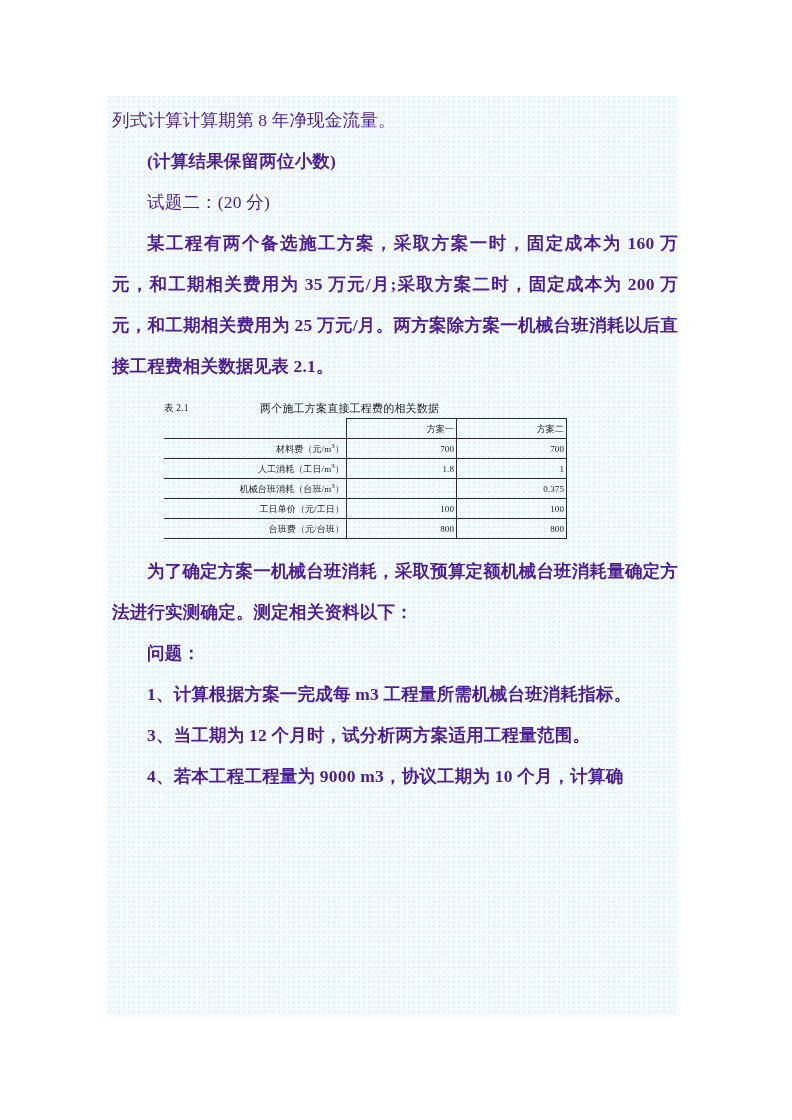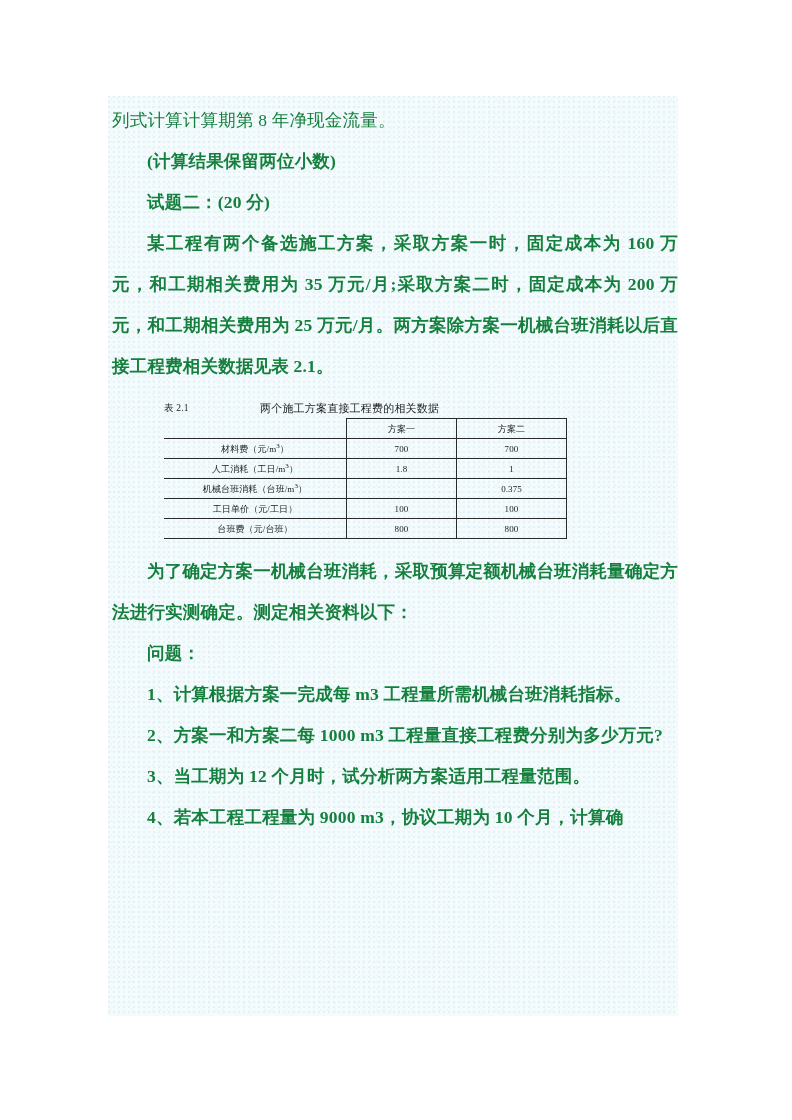--- a/index.html
+++ b/index.html
@@ -41,27 +41,27 @@
     position: absolute;
     left: 112px;
     top: 100px;
     width: 566px;
   }
 
   p.para {
     margin: 0 0 0 0;
     font-size: 17.5px;
     line-height: 41px;
-    color: #15803d;
+    color: #4c1d95;
     text-align: justify;
     text-justify: inter-ideograph;
     letter-spacing: 0.2px;
   }
   p.indent { text-indent: 2em; font-weight: bold; }
-  p.bold { font-weight: bold; }
+  p.bold { font-weight: normal; }
 
   .sp-12 { height: 12px; }
 
   
   .table-figure {
     margin: 14px 0 0 52px;
     width: 388px;
     font-family: "Liberation Serif", "DejaVu Serif", serif;
     color: #1c1c1c;
   }
@@ -80,21 +80,21 @@
     border-collapse: collapse;
     width: 388px;
     table-layout: fixed;
     font-size: 9px;
   }
   table.data-table td, table.data-table th {
     border-top: 1px solid #2a2a2a;
     border-bottom: 1px solid #2a2a2a;
     height: 19px;
     padding: 0 2px;
-    text-align: center;
+    text-align: right;
     font-weight: normal;
     line-height: 12px;
     letter-spacing: 0.1px;
   }
   table.data-table td.rowlabel,
   table.data-table th.rowlabel {
     border-right: 1px solid #2a2a2a;
     width: 178px;
   }
   table.data-table td.valcol,
@@ -174,20 +174,19 @@
 
     <div class="sp-12"></div>
 
     <p class="para indent">为了确定方案一机械台班消耗，采取预算定额机械台班消耗量确定方法进行实测确定。测定相关资料以下：</p>
 
 
     <p class="para indent">问题：</p>
 
     <p class="para indent">1、计算根据方案一完成每 m3 工程量所需机械台班消耗指标。</p>
 
-    <p class="para indent">2、方案一和方案二每 1000 m3 工程量直接工程费分别为多少万元?</p>
 
     <p class="para indent">3、当工期为 12 个月时，试分析两方案适用工程量范围。</p>
 
     <p class="para indent">4、若本工程工程量为 9000 m3，协议工期为 10 个月，计算确</p>
 
   </div>
 </div>
 
 </body></html>

